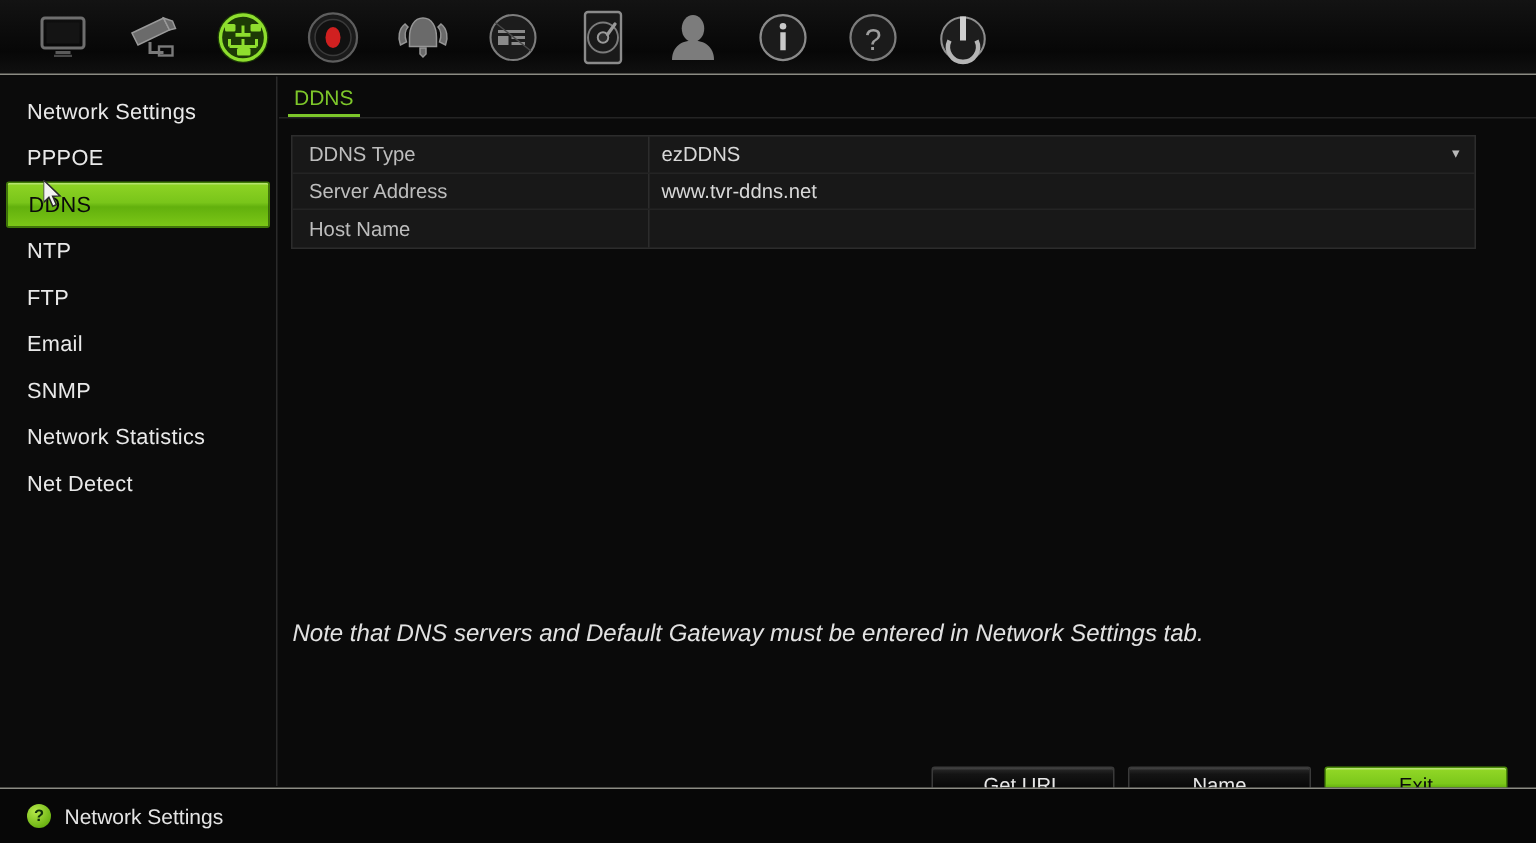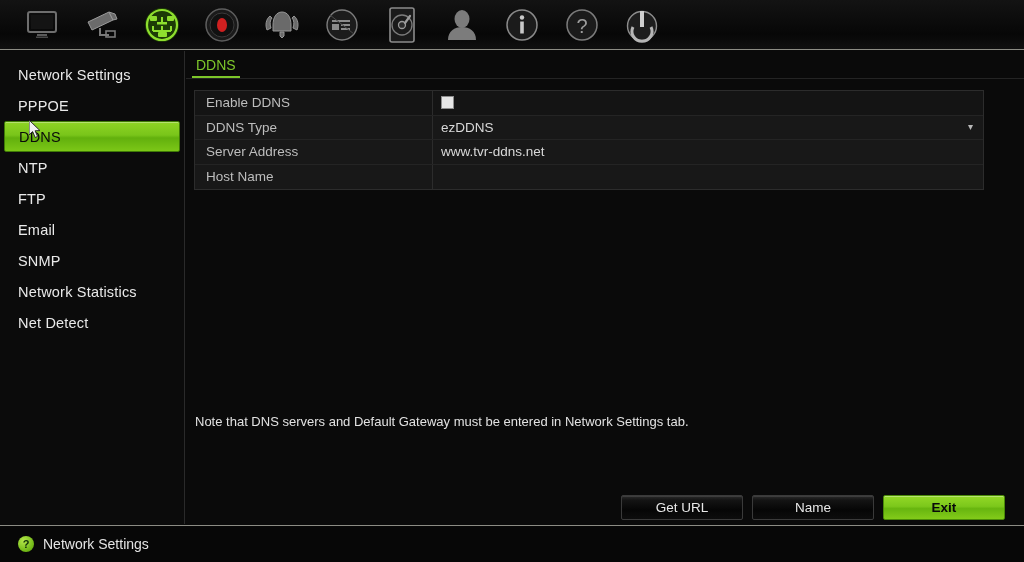--- a/index.html
+++ b/index.html
@@ -130,46 +130,47 @@
     transform: translateY(-50%);
     color: #b8b8b8; font-size: 10px;
     line-height: 1;
     cursor: pointer;
   }
 
   
   #note {
     position: absolute; left: 9px; top: 363px;
     color: #e2e2e2;
-    font-size: 13px;
+    font-size: 16px;
+    font-style: italic;
   }
 
   
   #buttons {
-    position: absolute; right: 19px; top: 444px;
+    position: absolute; right: 19px; top: 460px;
     display: flex; gap: 9px; margin-left: 47px;
   }
   .btn {
     width: 122px; height: 25px;
     display: flex; align-items: center; justify-content: center;
     font-size: 13.5px;
     cursor: pointer;
     border-radius: 2px;
   }
   .btn.dark {
     background: linear-gradient(180deg,#2b2b2b 0%,#141414 18%,#060606 60%,#0d0d0d 100%);
     border: 1px solid #3a3a3a;
     color: #e8e8e8;
     box-shadow: inset 0 1px 0 rgba(255,255,255,.10);
   }
   .btn.green {
     background: linear-gradient(180deg,#93d827 0%,#7cc81b 45%,#67b50f 55%,#83cb1a 100%);
     border: 1px solid #4a8a08;
     color: #0a0a0a;
-    font-weight: 700;
+    font-weight: 400;
     box-shadow: inset 0 1px 0 rgba(255,255,255,.35);
   }
 
   
   #statusbar {
     position: absolute; left: 0; top: 525px;
     width: 1024px; height: 37px;
     background: #070707;
     border-top: 1px solid #8c8c84;
     display: flex; align-items: center;
@@ -338,26 +339,20 @@
   </div>
 
   <div id="content">
 
     <div id="tabbar">
       <div class="tab">DDNS</div>
     </div>
 
     <div id="form-table">
 
-      <div class="frow alt">
-        <div class="flabel">Enable DDNS</div>
-        <div class="fvalue">
-          <div class="checkbox"></div>
-        </div>
-      </div>
 
       <div class="frow">
         <div class="flabel">DDNS Type</div>
         <div class="fvalue">
           <span>ezDDNS</span>
           <span class="chev">▾</span>
         </div>
       </div>
 
       <div class="frow">

